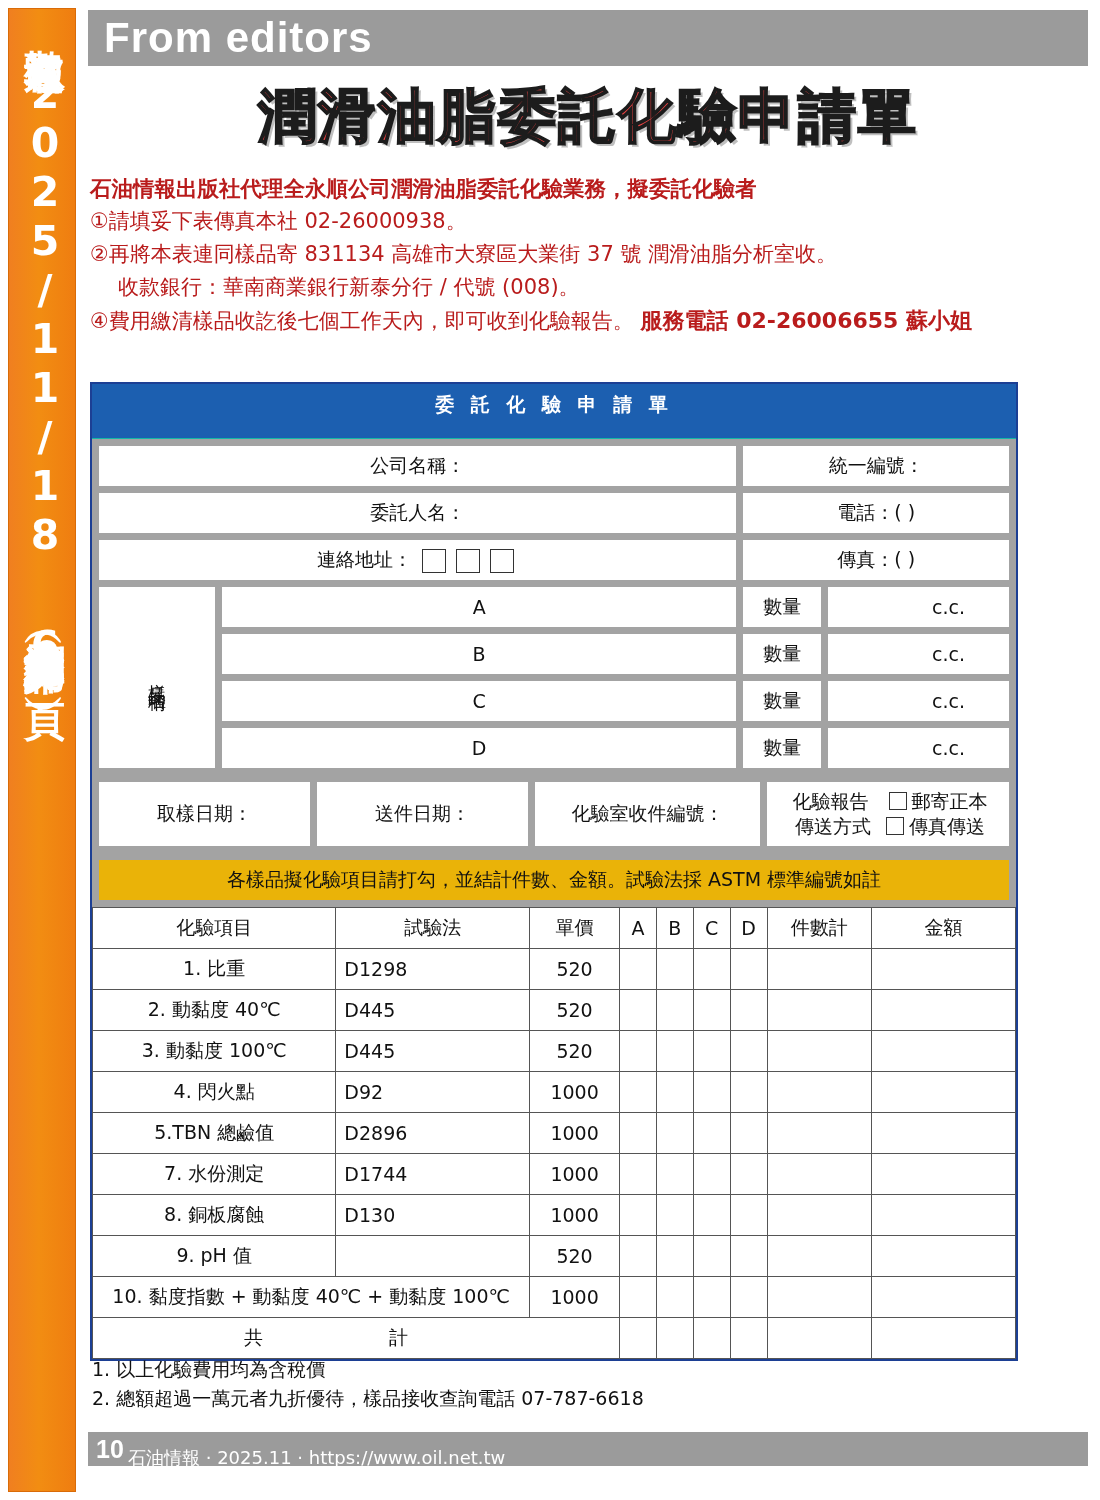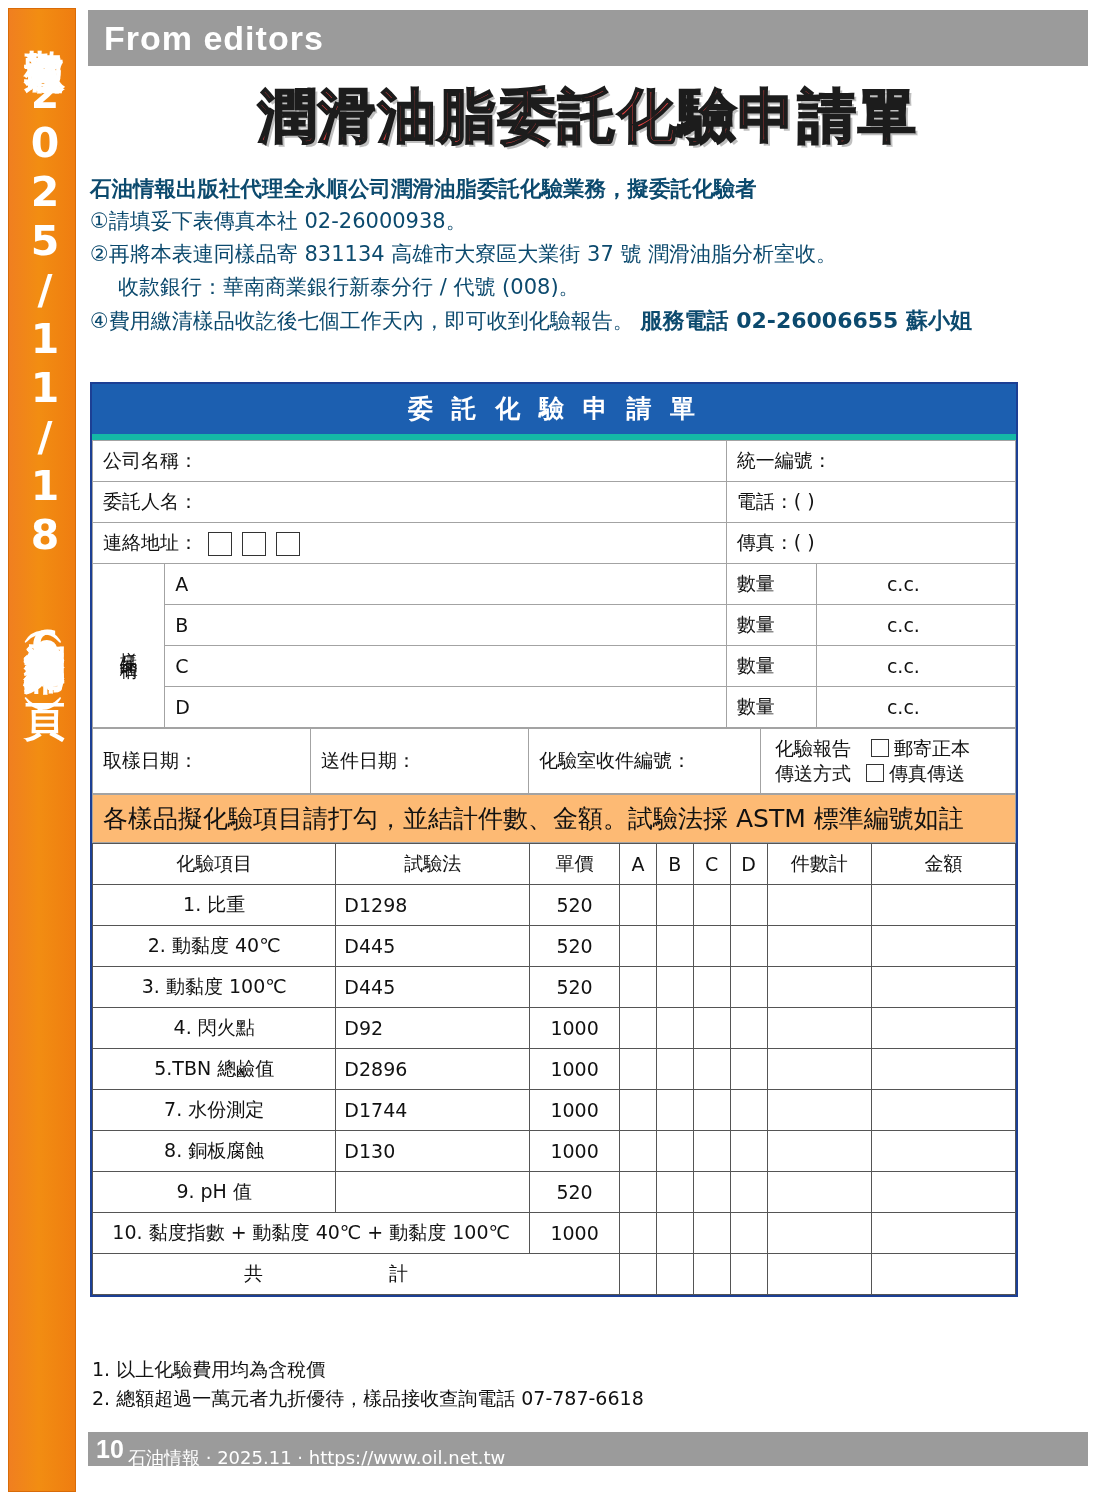--- a/index.html
+++ b/index.html
@@ -54,21 +54,21 @@
     left: 88px;
     top: 10px;
     width: 1000px;
     height: 56px;
     background: #9b9b9b;
   }
   .header-title {
     position: absolute;
     left: 104px;
     top: 14px;
-    font-size: 34px;
+    font-size: 42px;
     font-weight: bold;
     font-family: "Liberation Sans", sans-serif;
     color: #ffffff;
     letter-spacing: 1px;
     line-height: 48px;
   }
   
   .main-title {
     position: absolute;
     left: 88px;
@@ -86,21 +86,21 @@
   }
   
   .intro {
     position: absolute;
     left: 90px;
     top: 172px;
     width: 1000px;
     font-family: "DejaVu Sans", "Liberation Sans", sans-serif;
     font-size: 21px;
     line-height: 33px;
-    color: #0c4a6e;
+    color: #b91c1c;
   }
   .intro .lead {
     font-weight: bold;
     font-size: 21.5px;
   }
   .intro .ln {
     display: block;
     white-space: nowrap;
   }
   .intro .indent { padding-left: 28px; }
@@ -118,35 +118,36 @@
     box-sizing: border-box;
     font-family: "DejaVu Sans", "Liberation Sans", sans-serif;
     font-size: 19px;
     color: #111;
   }
   .form-head {
     background: #1c5fb0;
     color: #fff;
     text-align: center;
     font-weight: bold;
-    font-size: 25px;
+    font-size: 19px;
     letter-spacing: 5px;
-    padding: 8px 0 9px;
-    border-bottom: 6px solid #14b8a6;
+    padding: 8px 0 20px;
+    border-bottom: 1px solid #14b8a6;
   }
   table.grid {
     border-collapse: collapse;
     width: 100%;
   }
   table.grid td {
-    border: 1px solid #a3a3a3;
+    border: 7px solid #a3a3a3;
     padding: 7px 10px;
     vertical-align: middle;
     height: 26px;
     box-sizing: border-box;
+    text-align: center;
   }
   .cellpad { padding-left: 12px; }
   .zip-boxes {
     display: inline-block;
     vertical-align: middle;
     margin-left: 4px;
   }
   .zip-box {
     display: inline-block;
     width: 22px;
@@ -173,22 +174,22 @@
   .report-cell { line-height: 25px; }
   .chk {
     display: inline-block;
     width: 16px;
     height: 16px;
     border: 1px solid #333;
     margin-right: 5px;
     vertical-align: -2px;
   }
   .note-row td {
-    background: #fdba74;
-    font-size: 25px;
+    background: #eab308;
+    font-size: 19px;
     padding: 8px 12px;
   }
   table.items {
     border-collapse: collapse;
     width: 100%;
     font-size: 19px;
   }
   table.items td, table.items th {
     border: 1px solid #555;
     padding: 7px 8px;

